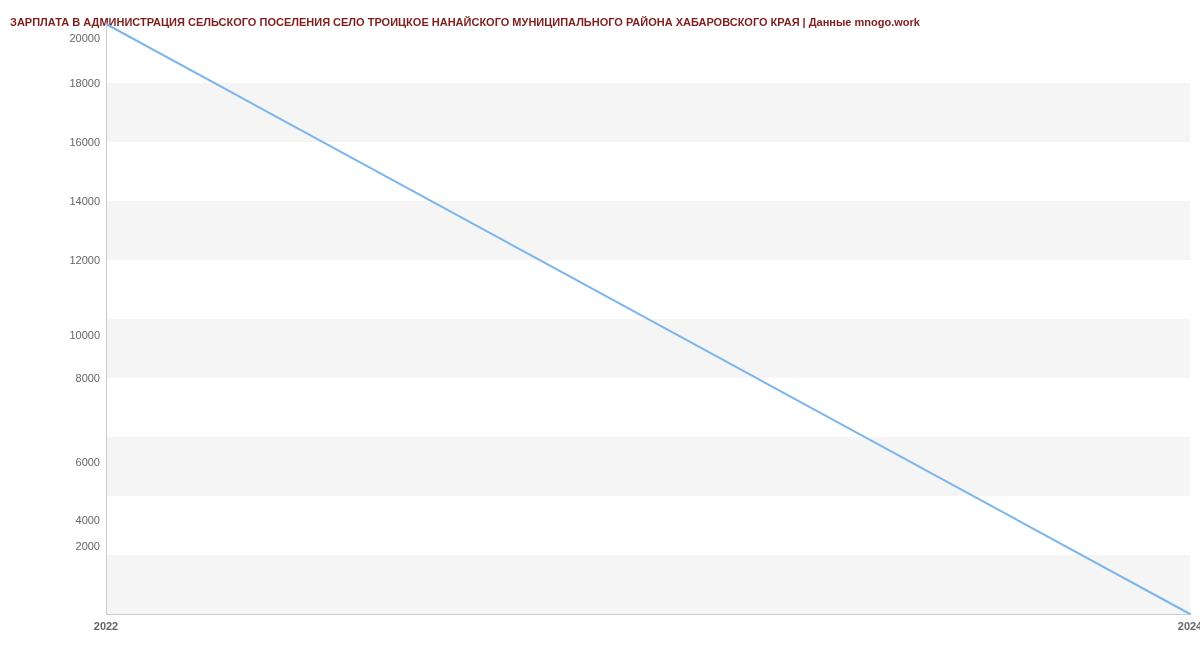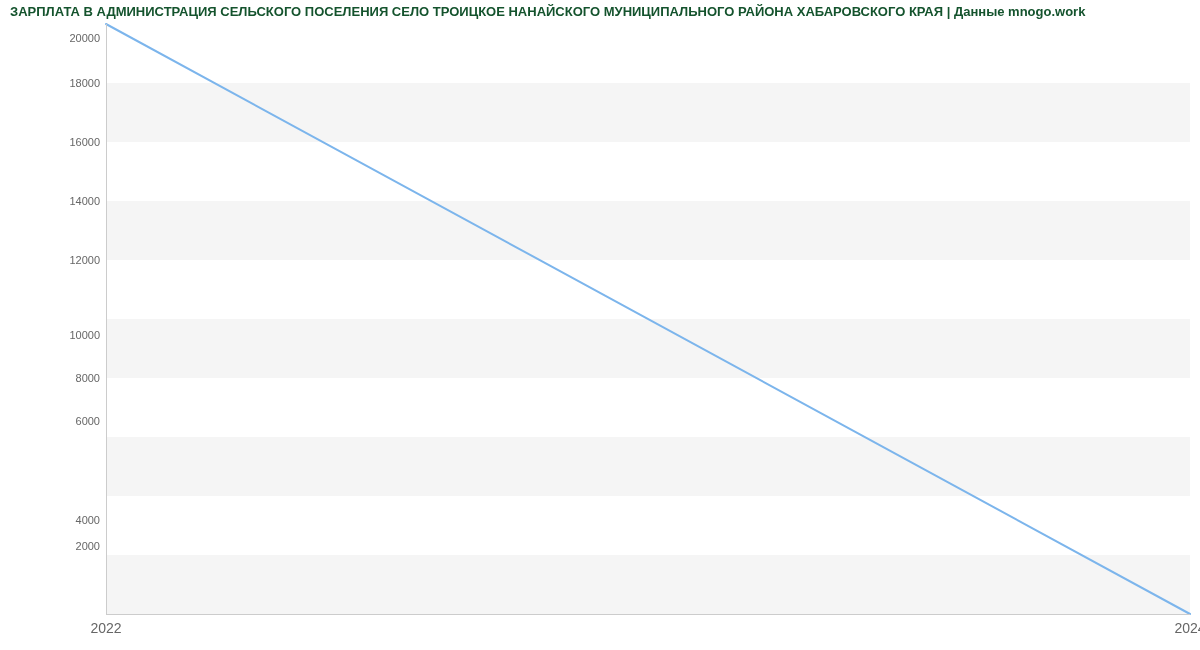--- a/index.html
+++ b/index.html
@@ -5,25 +5,25 @@
     * { margin: 0; padding: 0; box-sizing: border-box; }
     body {
       font-family: Verdana, Geneva, sans-serif;
       background: #ffffff;
       width: 1200px;
       height: 650px;
       position: relative;
     }
     .chart-title {
       position: absolute;
-      top: 4px;
+      top: 16px;
       left: 10px;
-      font-size: 13px;
+      font-size: 11px;
       font-weight: bold;
-      color: #14532d;
+      color: #7f1d1d;
       white-space: nowrap;
     }
     .plot-area {
       position: absolute;
       left: 106px;
       top: 24px;
       width: 1084px;
       height: 590px;
     }
     .grid-band {
@@ -36,23 +36,24 @@
       position: absolute;
       right: 1100px;
       font-size: 11px;
       color: #666666;
       text-align: right;
       transform: translateY(-50%);
     }
     .x-tick-label {
       position: absolute;
       top: 620px;
-      font-size: 14px;
+      font-size: 11px;
       color: #666666;
       transform: translateX(-50%);
+      font-weight: bold;
     }
     .axis-line-x {
       position: absolute;
       left: 106px;
       top: 614px;
       width: 1084px;
       height: 1px;
       background: #cccccc;
     }
     .axis-line-y {
@@ -87,21 +88,21 @@
   <svg class="line-layer">
     <polyline id="series-line" fill="none" stroke-width="2" stroke-linejoin="round" stroke-linecap="round" points="0,0 1084,590" stroke="#7cb5ec"></polyline>
   </svg>
 </div>
 
 <div class="axis-line-y"></div>
 <div class="axis-line-x"></div>
 
 <div class="y-tick-label" style="top: 546px;">2000</div>
 <div class="y-tick-label" style="top: 520px; text-align: right;">4000</div>
-<div class="y-tick-label" style="top: 421px;">6000</div>
+<div class="y-tick-label" style="top: 462px;">6000</div>
 <div class="y-tick-label" style="top: 378px;">8000</div>
 <div class="y-tick-label" style="top: 319px; margin-top: 16px;">10000</div>
 <div class="y-tick-label" style="top: 260px; margin-left: 42px;">12000</div>
 <div class="y-tick-label" style="top: 201px;">14000</div>
 <div class="y-tick-label" style="top: 142px; text-align: center;">16000</div>
 <div class="y-tick-label" style="top: 83px;">18000</div>
 <div class="y-tick-label" style="top: 38px;">20000</div>
 <div class="x-tick-label" style="left: 106px;">2022</div>
 <div class="x-tick-label" style="left: 1190px;">2024</div>
 

